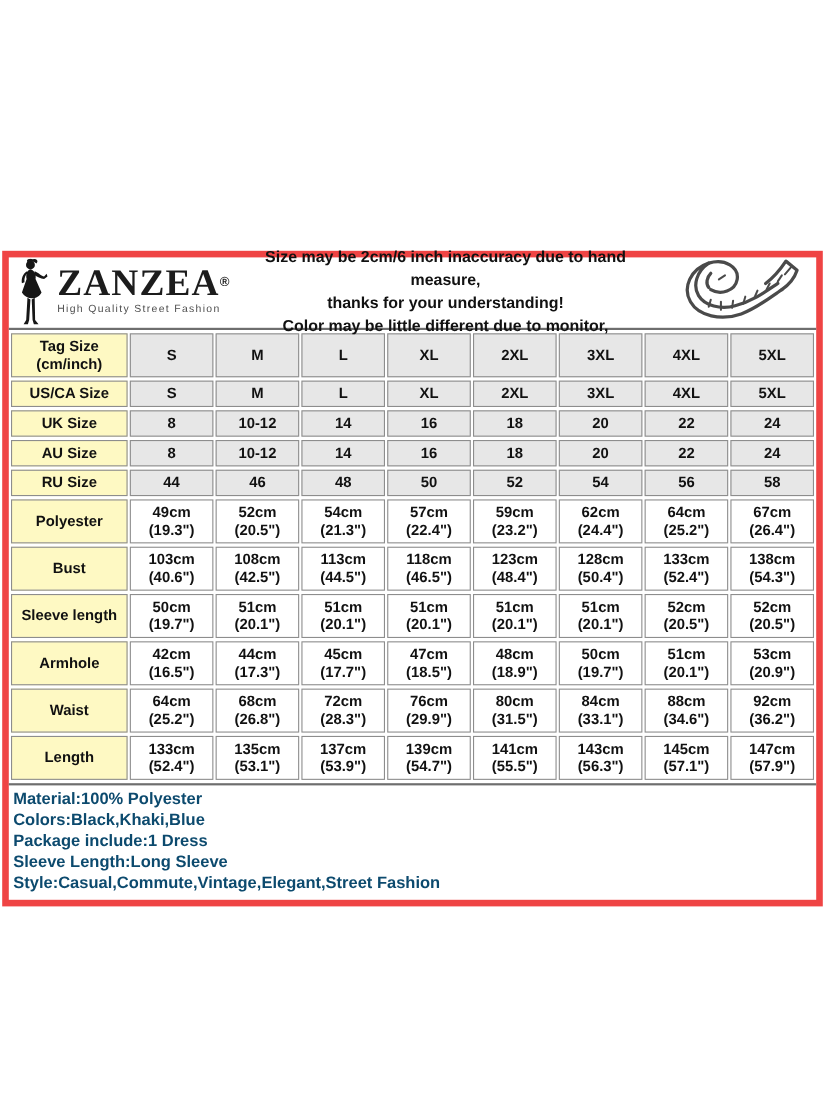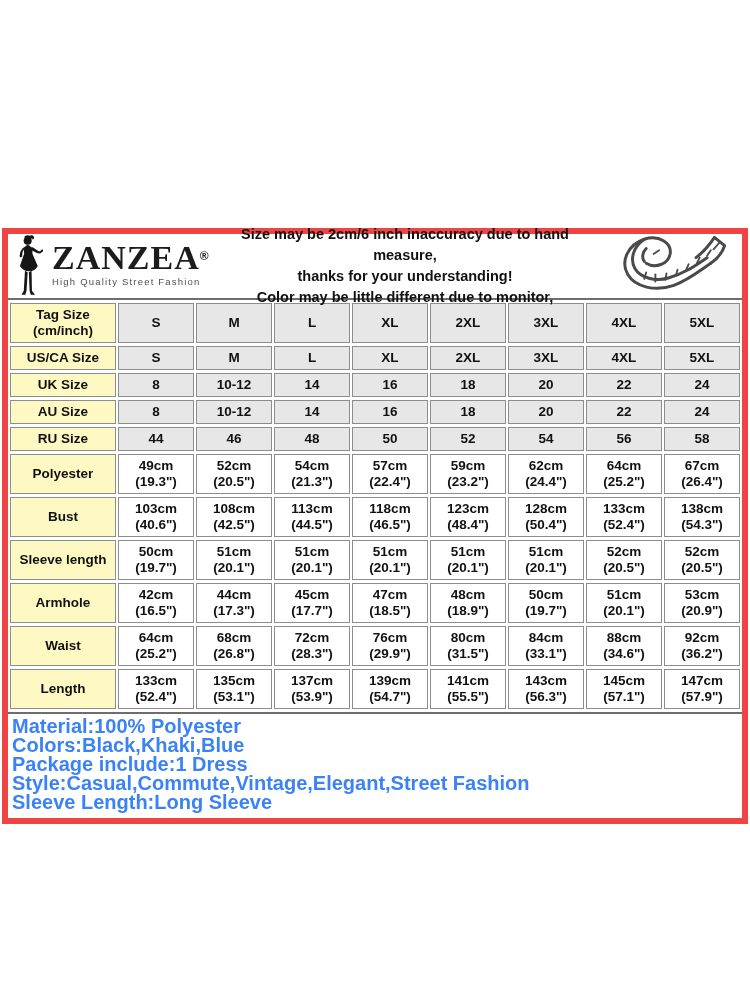--- a/index.html
+++ b/index.html
@@ -34,21 +34,21 @@
     border:1px solid #8d8d8d; text-align:center; vertical-align:middle;
     font-weight:bold; font-size:13.5px; line-height:16px; padding:3px 2px;
     color:#111; background:#ffffff;
   }
   table.size td.shaded { background:#e7e7e7; }
   table.size td.lbl { background:#fef9c3; }
   table.size col.c-label { width:106px; }
   
   .details {
     border-top:2px solid #6e6e6e; padding:3px 5px 6px 4px;
-    font-weight:bold; font-size:20px; line-height:19px; color:#3b82f6;
+    font-weight:bold; font-size:15px; line-height:19px; color:#0c4a6e;
   }
   svg .ln { fill:none; stroke:#4a4a4a; stroke-width:3.2; stroke-linecap:round; stroke-linejoin:round; }
   svg .ln-thin { fill:none; stroke:#4a4a4a; stroke-width:2; stroke-linecap:round; }
 </style>
 </head>
 <body>
 
 <div class="page">
   <div class="content-box">
 
@@ -222,18 +222,18 @@
             <td>145cm<br>(57.1")</td>
             <td>147cm<br>(57.9")</td>
           </tr>
         </tbody>
     </table>
 
     <div class="details">
         <div>Material:100% Polyester</div>
         <div>Colors:Black,Khaki,Blue</div>
         <div>Package include:1 Dress</div>
+        <div>Sleeve Length:Long Sleeve</div>
         <div>Style:Casual,Commute,Vintage,Elegant,Street Fashion</div>
-        <div>Sleeve Length:Long Sleeve</div>
       </div>
 
   </div>
 </div>
 
 </body></html>

